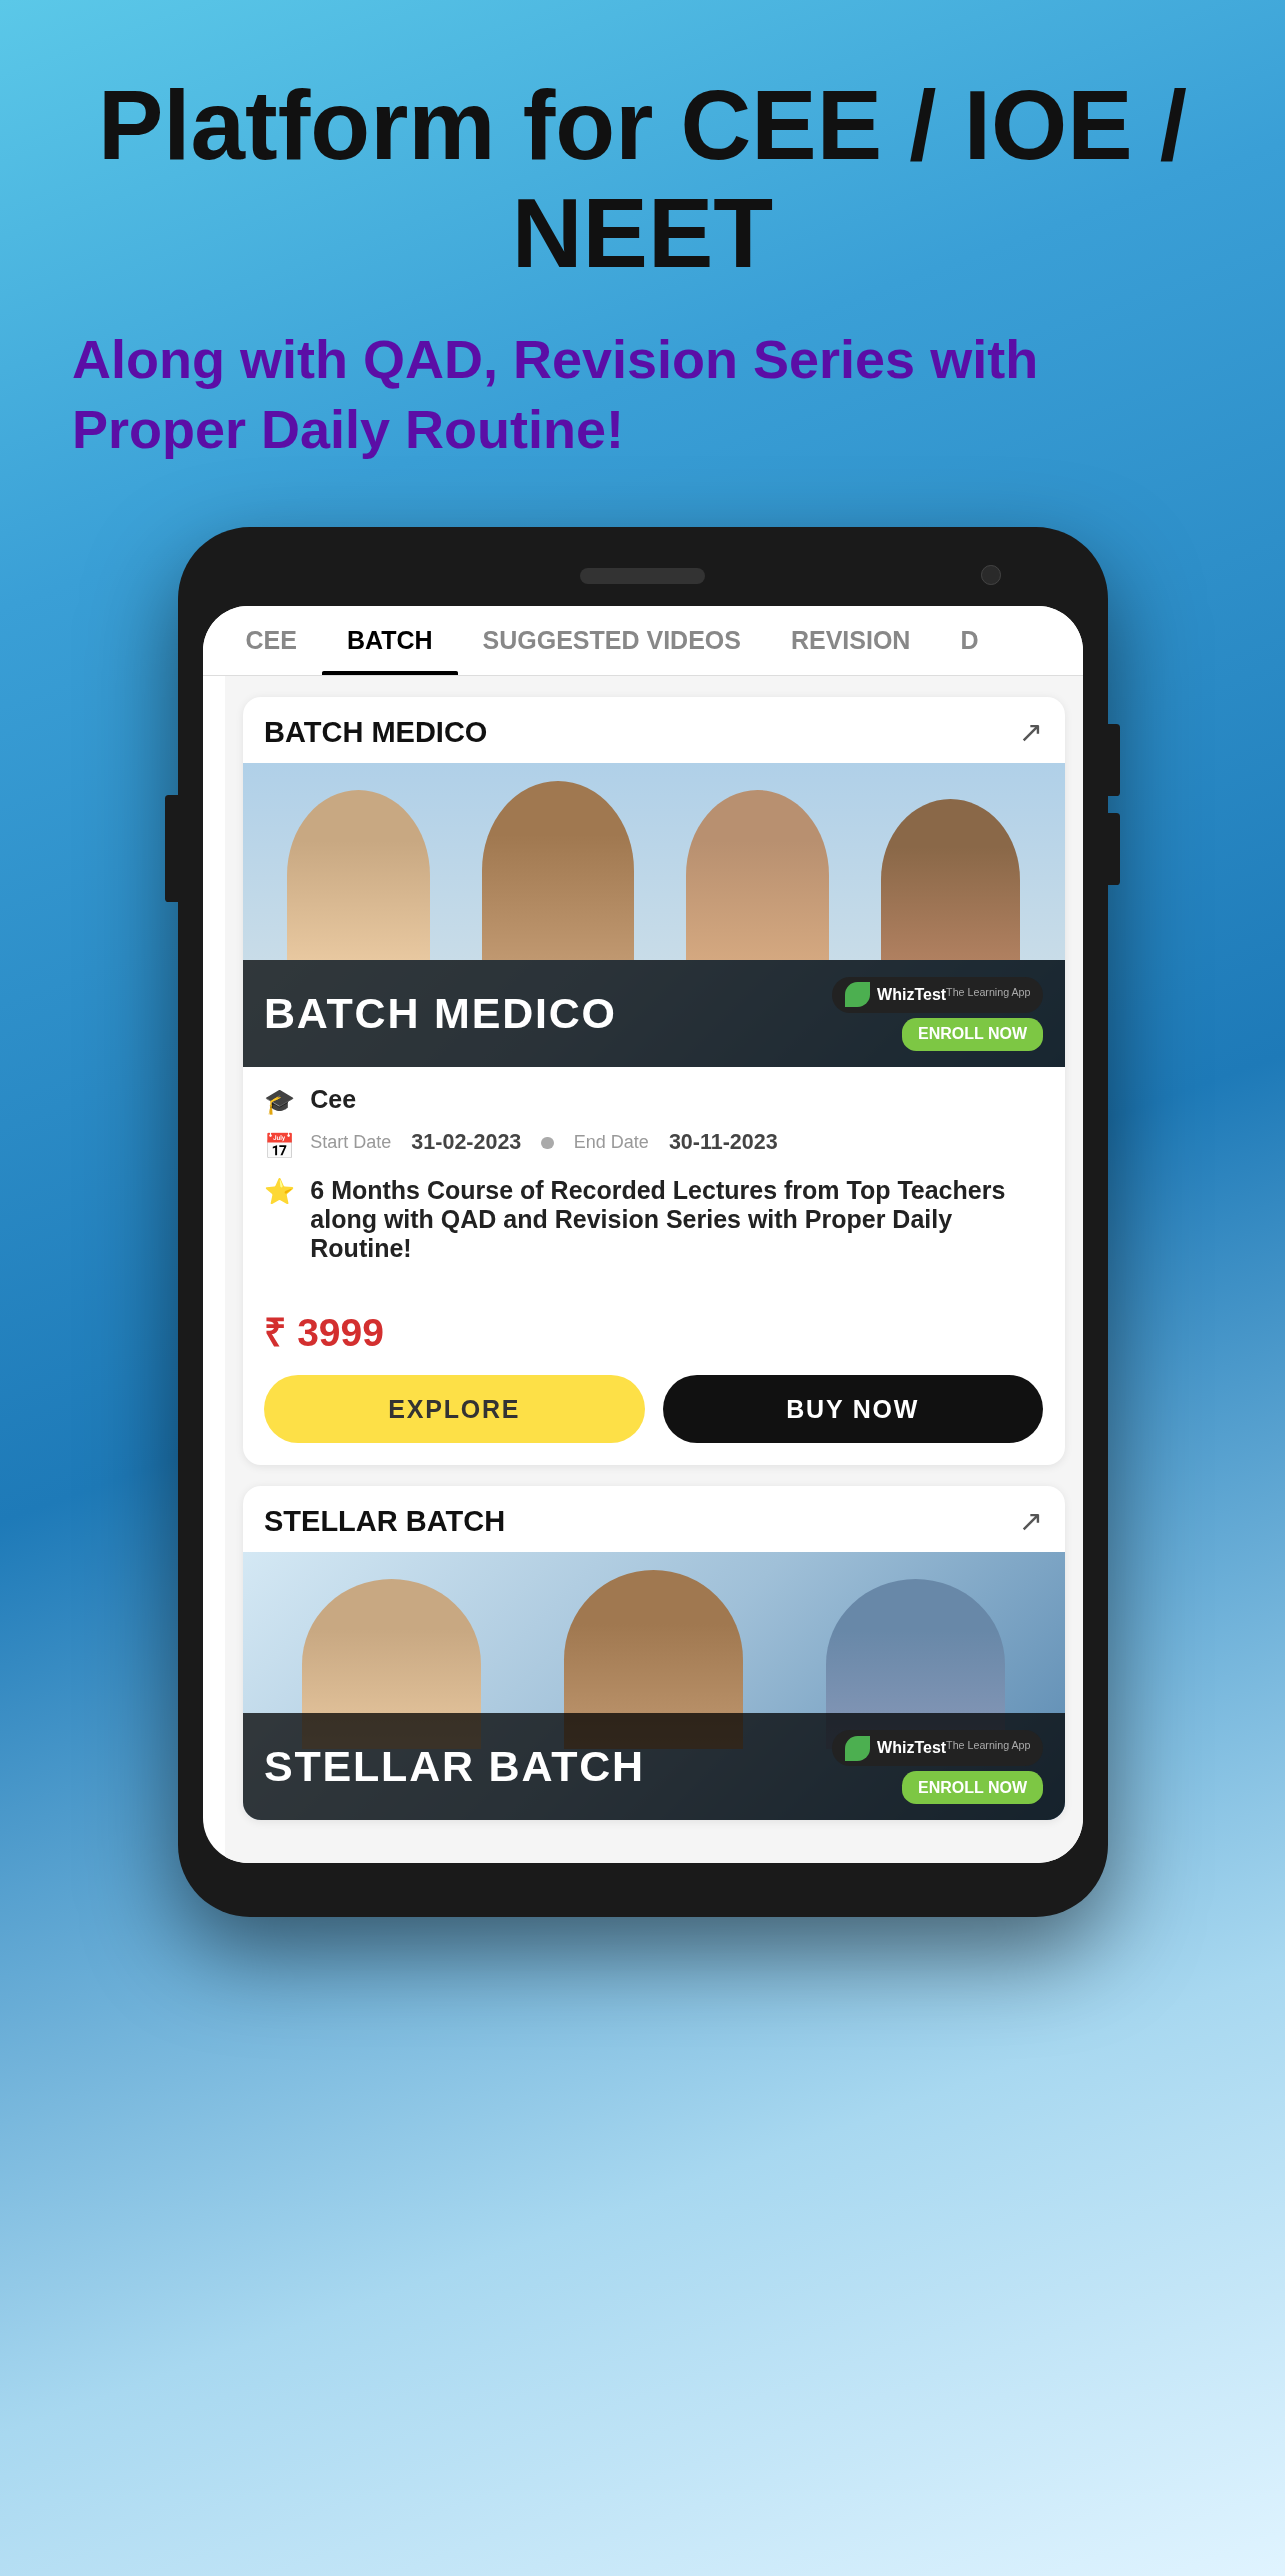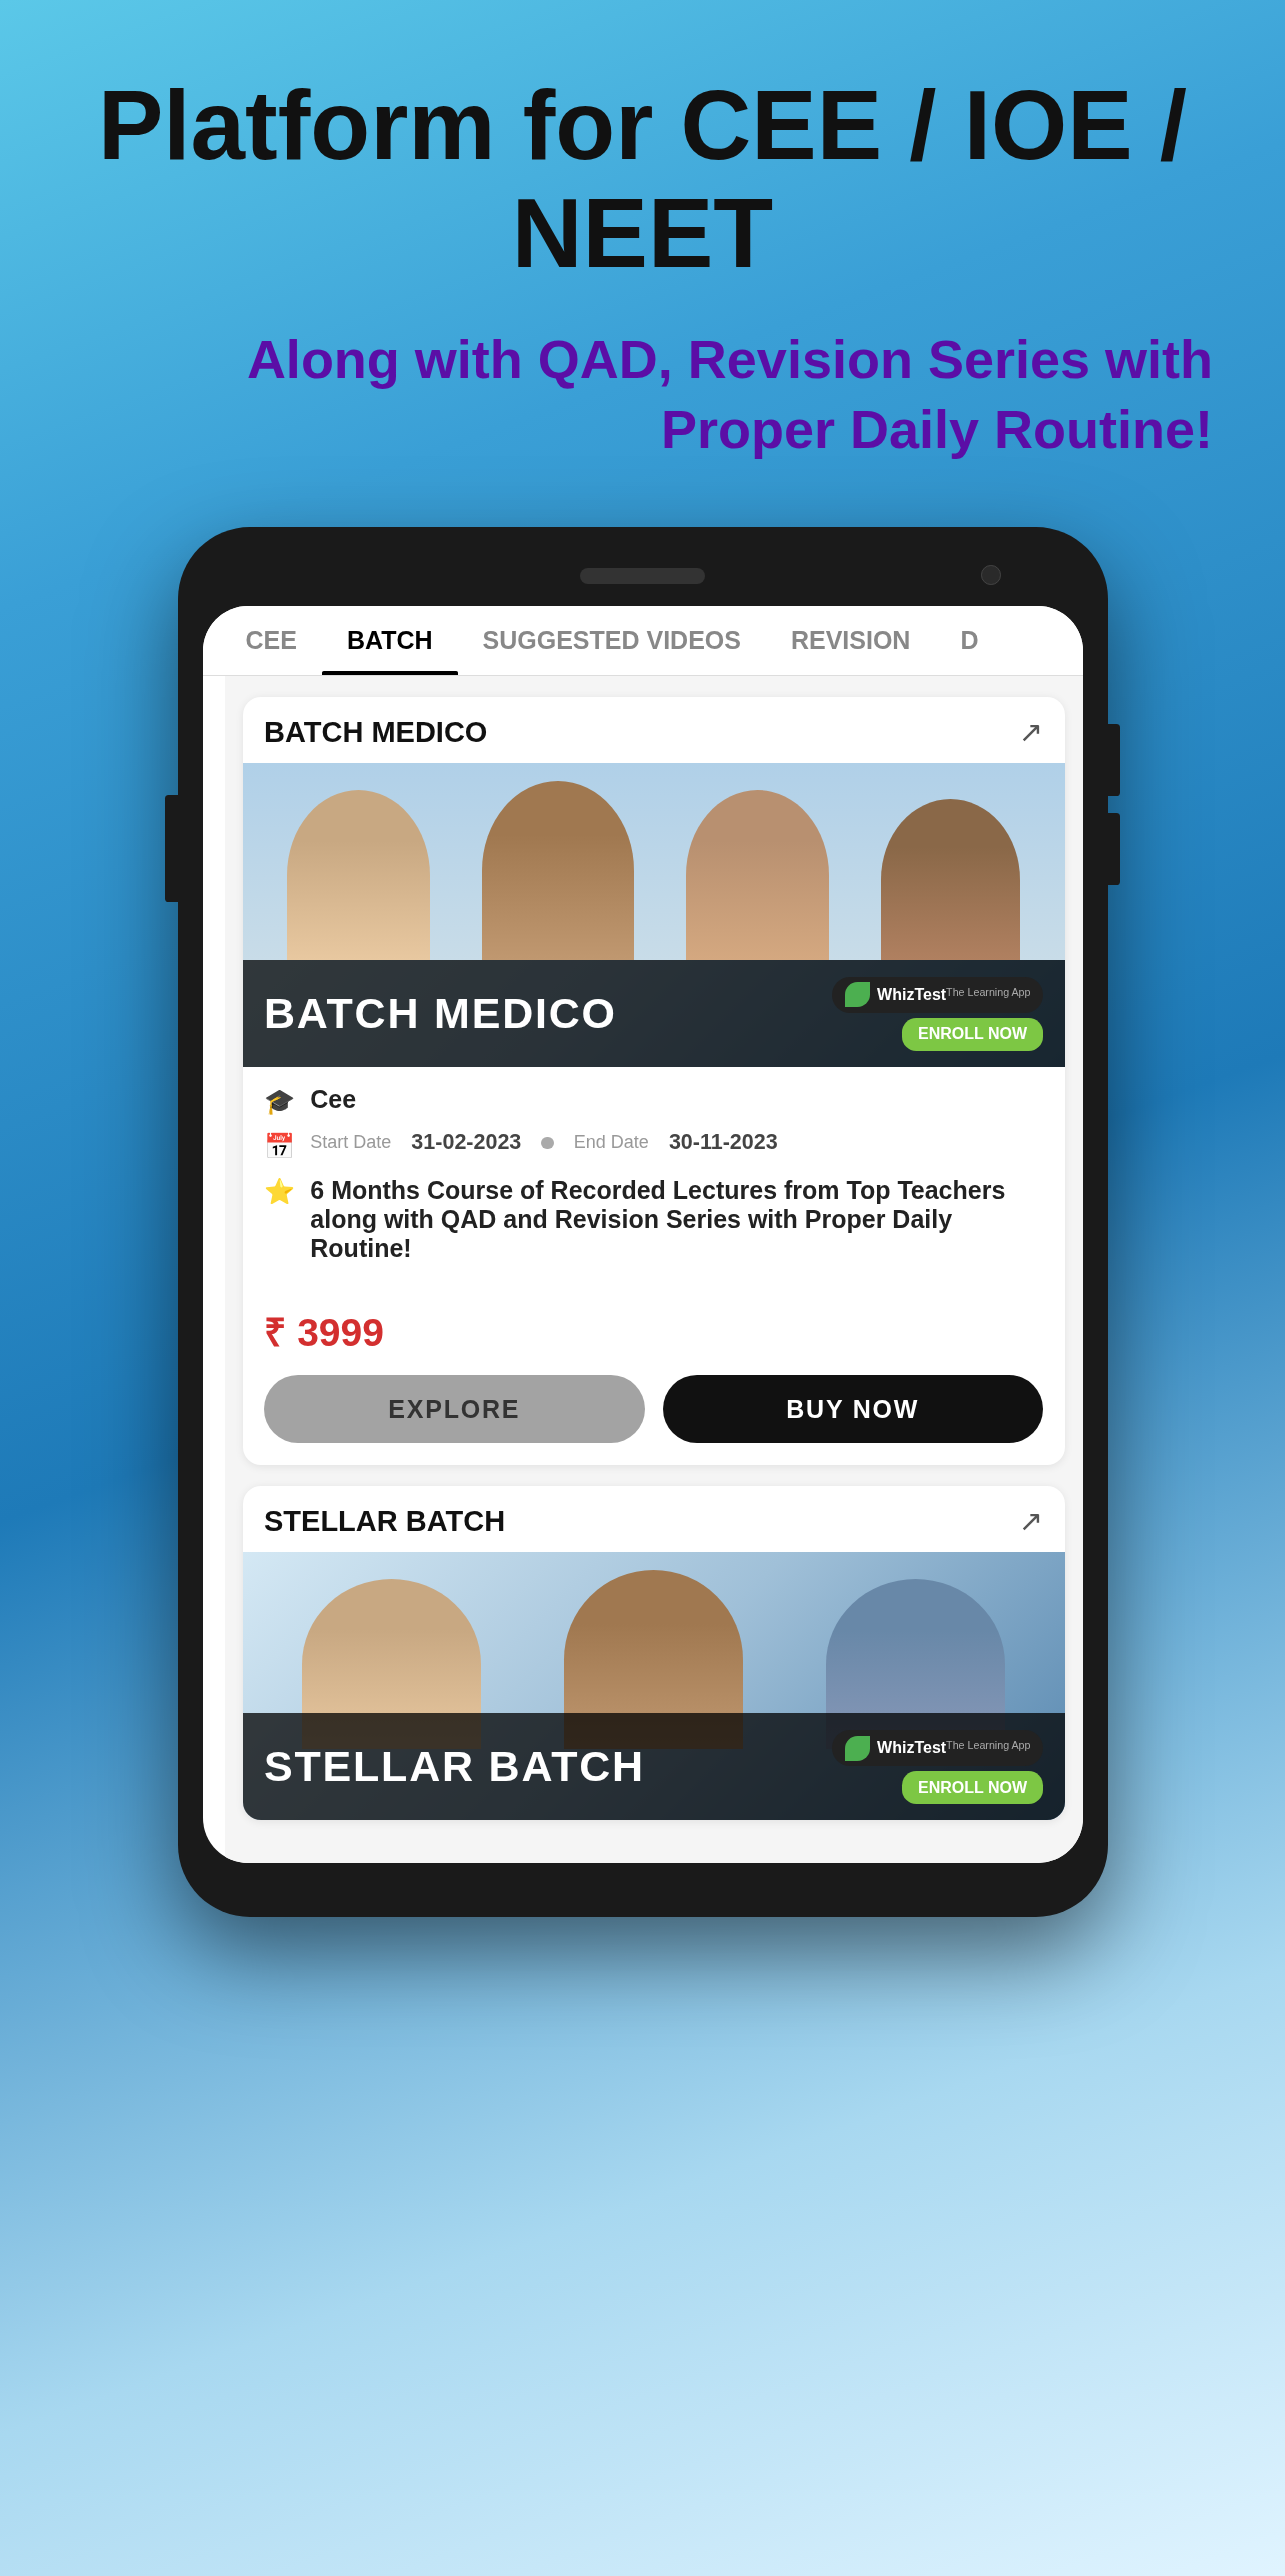--- a/index.html
+++ b/index.html
@@ -22,21 +22,21 @@
       text-align: center;
       line-height: 1.1;
       margin-bottom: 36px;
       padding: 0 54px;
     }
 
     .header-subtitle {
       font-size: 54px;
       font-weight: 800;
       color: #5b0ea6;
-      text-align: right;
+      text-align: left;
       line-height: 1.3;
       margin-bottom: 63px;
       padding: 0 72px;
     }
 
     .phone-wrapper {
       width: 930px;
       background: #1a1a1a;
       border-radius: 72px;
       padding: 27px 25px 54px 25px;
@@ -281,21 +281,21 @@
 
     .button-row {
       display: flex;
       gap: 18px;
       padding: 9px 21.5px 21.5px 21.5px;
     }
 
     .btn-explore {
       flex: 1;
       padding: 19.7px;
-      background: #a3a3a3;
+      background: #fde047;
       border: none;
       border-radius: 36px;
       font-size: 25px;
       font-weight: 700;
       color: #333;
       letter-spacing: 1.8px;
       cursor: pointer;
     }
 
     .btn-buy {

